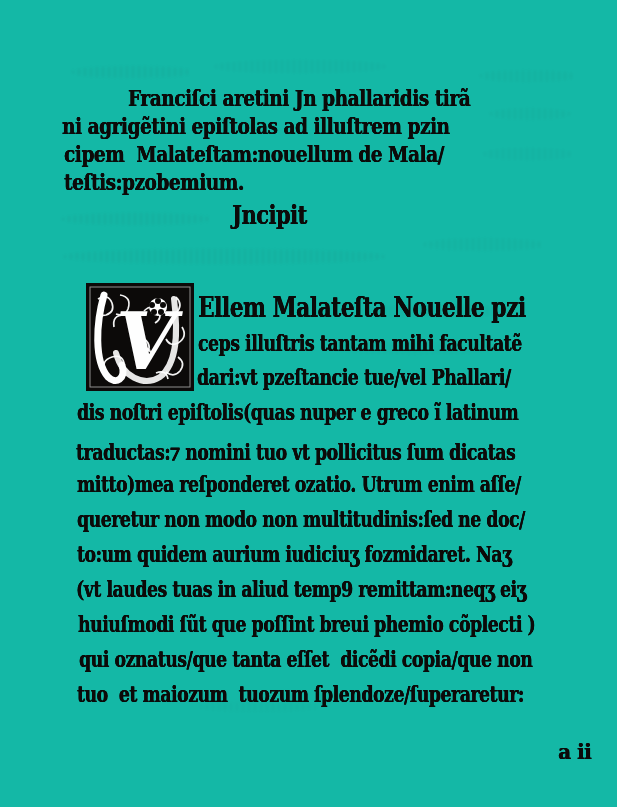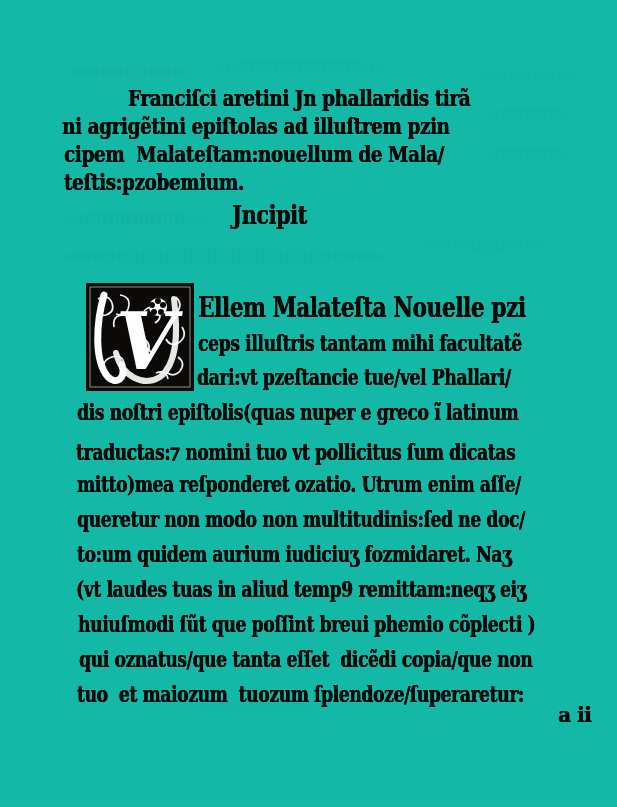--- a/index.html
+++ b/index.html
@@ -35,21 +35,21 @@
   .b3 {left:197px;top:364px;font-size:22px;}
   .b4 {left:77px;top:399px;font-size:22px;}
   .b5 {left:76px;top:436px;font-size:22px;}
   .b6 {left:77px;top:471px;font-size:22px;}
   .b7 {left:77px;top:506px;font-size:22px;}
   .b8 {left:77px;top:541px;font-size:22px;}
   .b9 {left:76px;top:576px;font-size:22px;}
   .b10{left:78px;top:611px;font-size:22px;}
   .b11{left:79px;top:646px;font-size:22px;}
   .b12{left:77px;top:681px;font-size:22px;}
-  .sig{left:558px;top:703px;font-size:20px;}
+  .sig{left:558px;top:740px;font-size:20px;}
   
   .smudge{
     position:absolute;
     background:repeating-linear-gradient(90deg, rgba(40,40,40,0.14) 0 2px, rgba(0,0,0,0) 2px 6px);
     filter:blur(1.6px);
     opacity:0.55;
     border-radius:45%;
     pointer-events:none;
   }
 </style>

